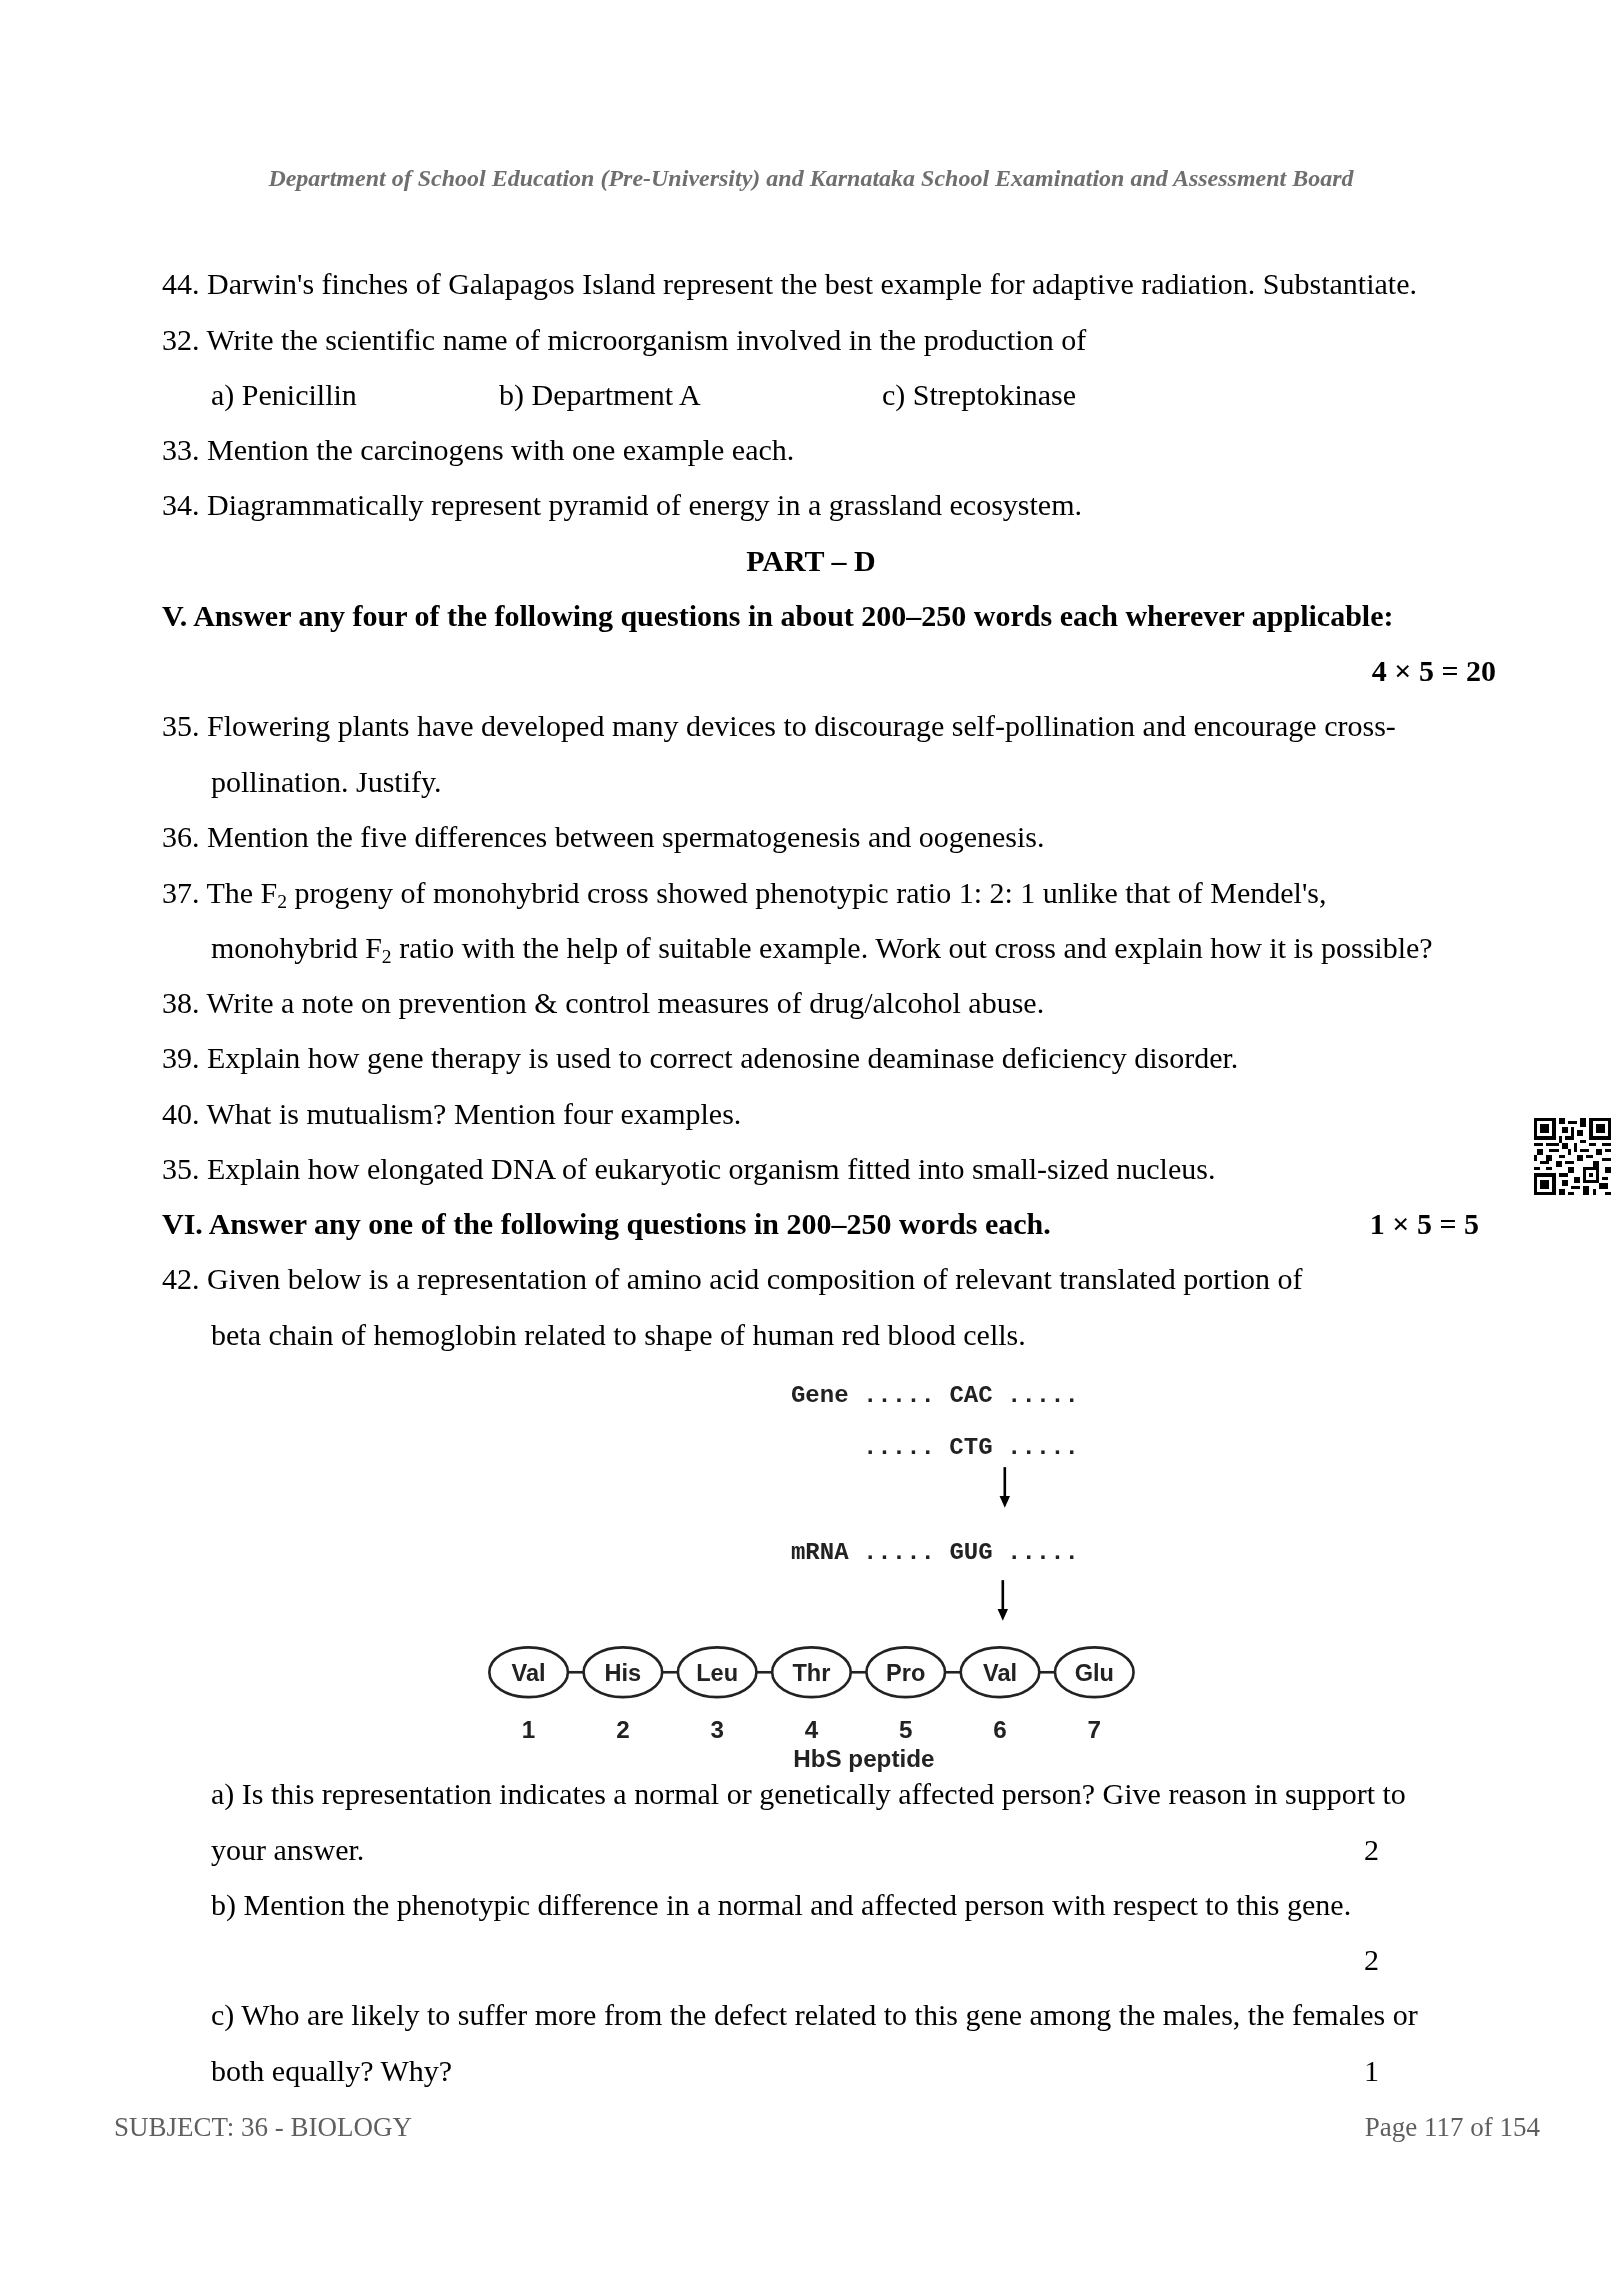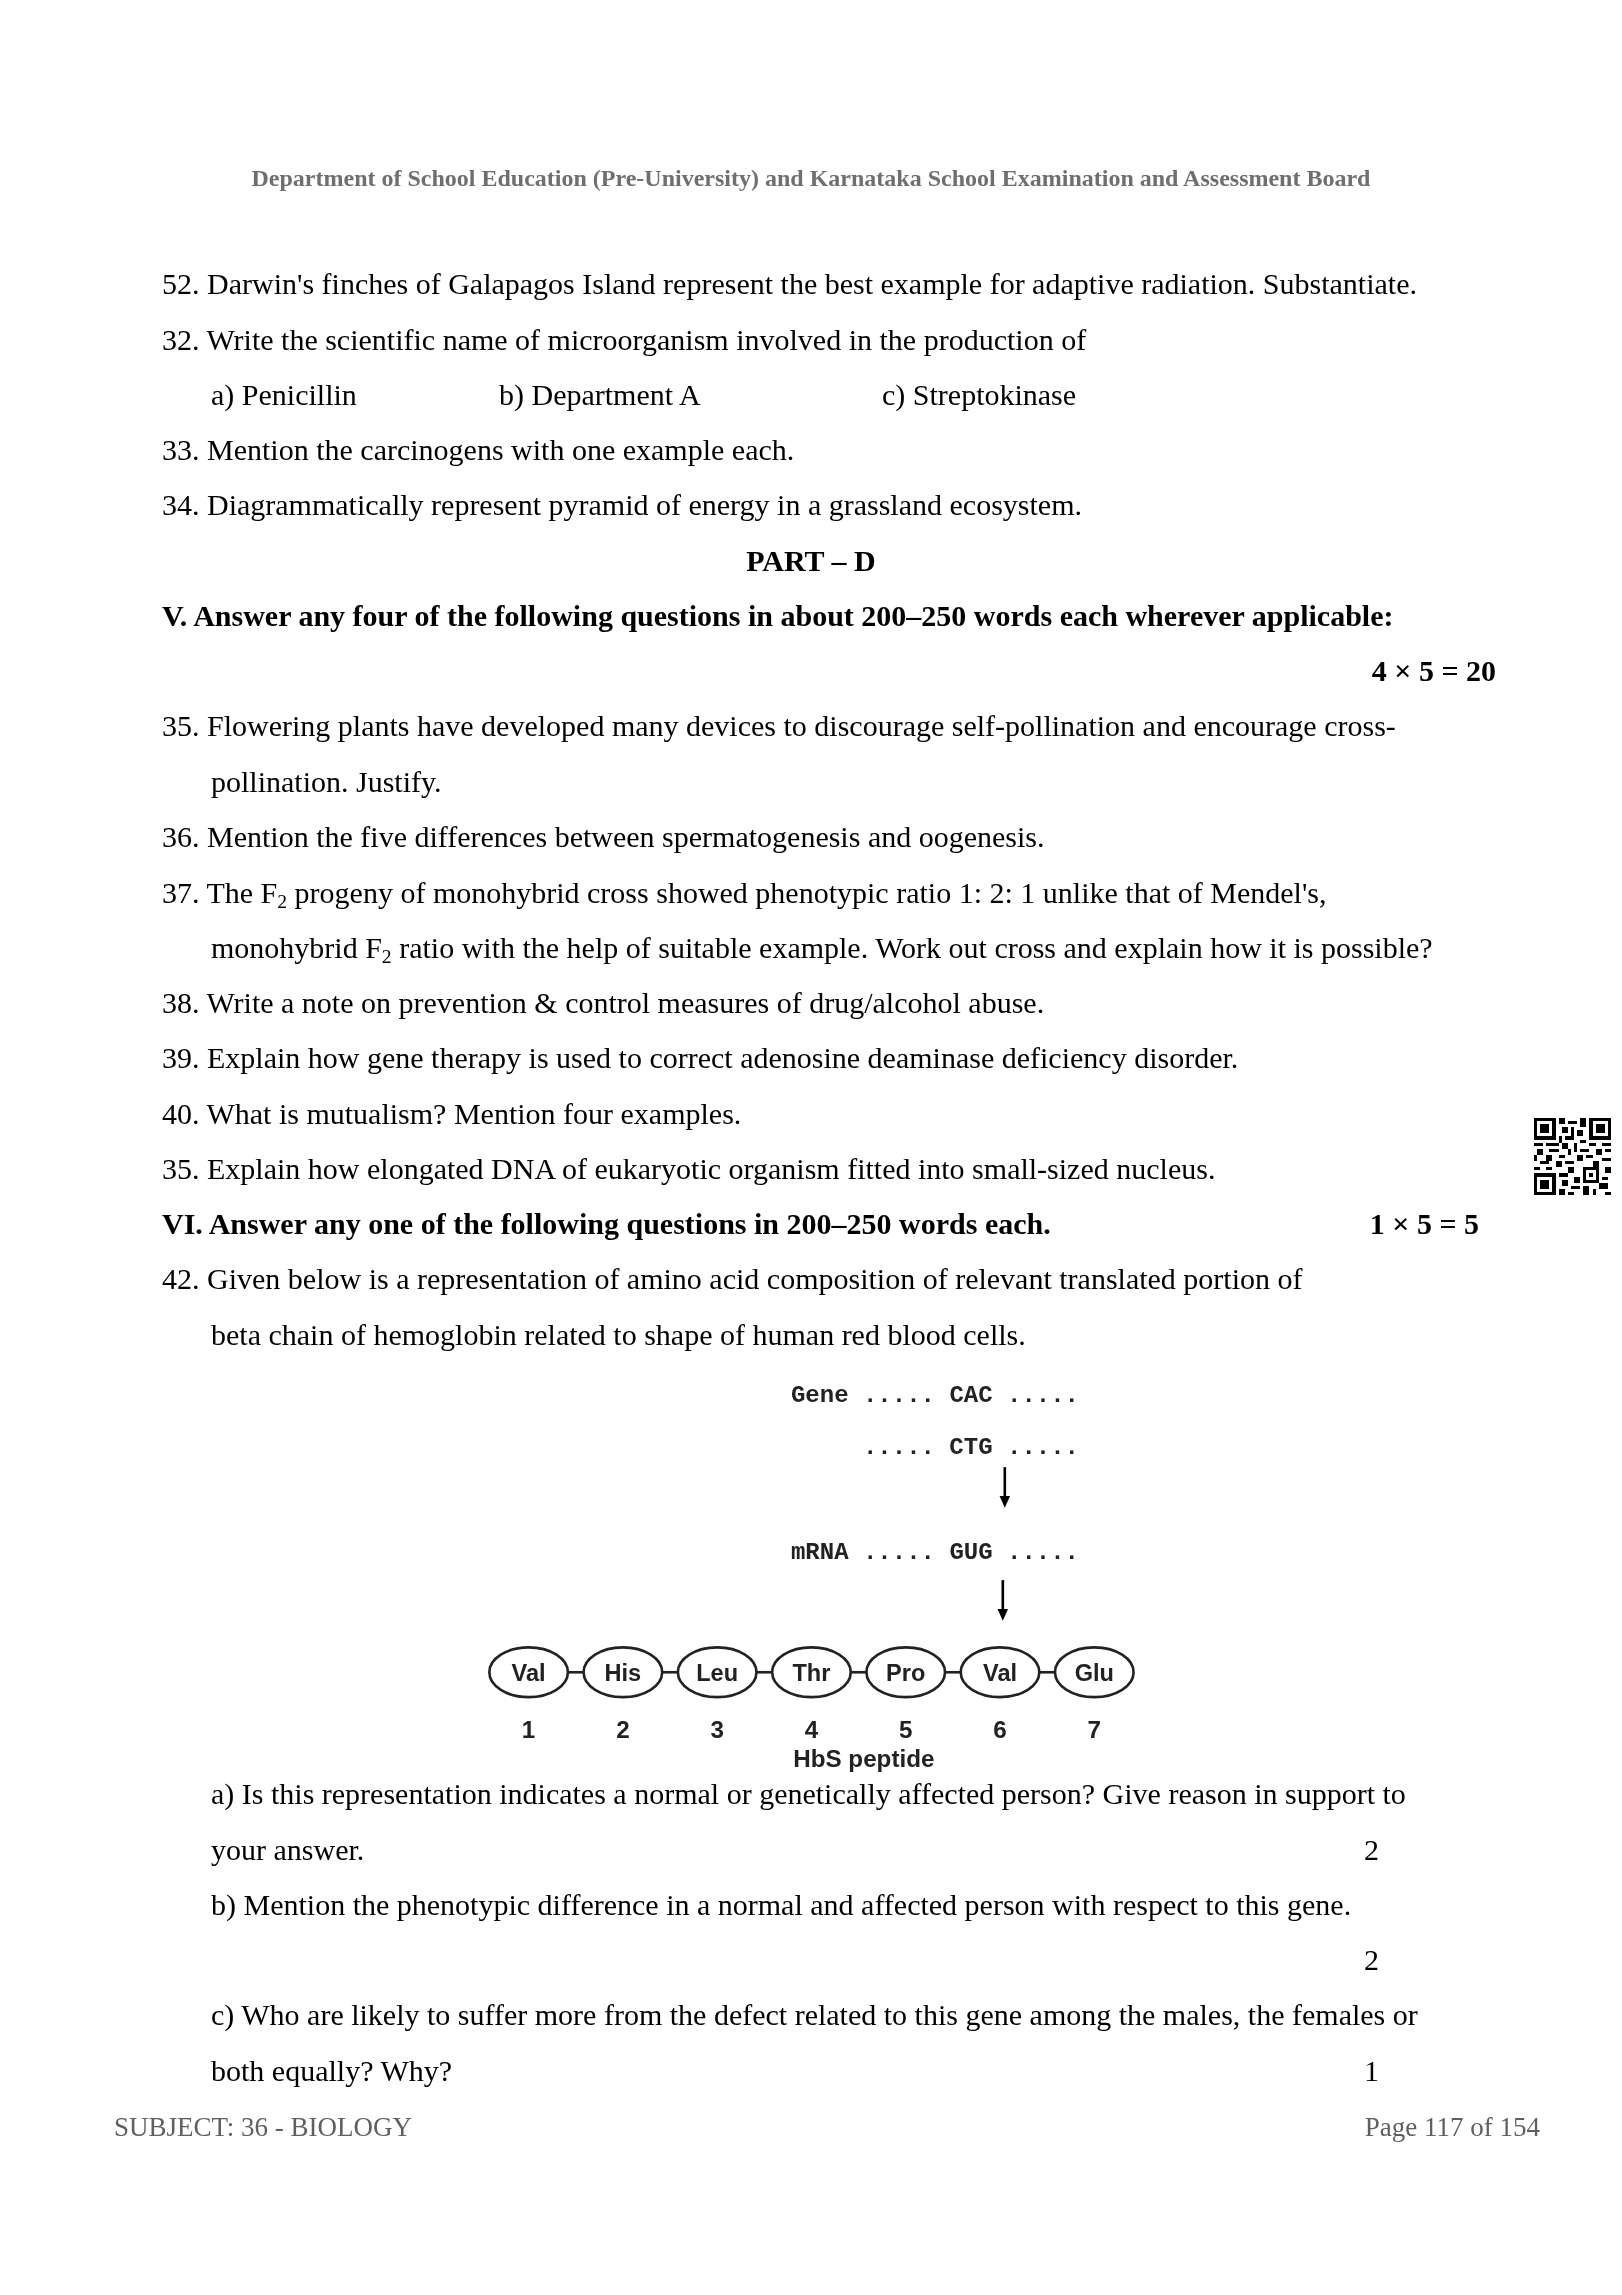--- a/index.html
+++ b/index.html
@@ -1,37 +1,37 @@
 <!DOCTYPE html>
 <html style="font-size:10.5px"><head>
 <meta charset="utf-8">
 <style>
   html, body { margin: 0; padding: 0; background: #ffffff; }
   body { width: 1622px; height: 2295px; position: relative; overflow: hidden;
          font-family: "Liberation Serif", "DejaVu Serif", serif; color: #000; }
   .abs { position: absolute; white-space: nowrap; }
-  .hdr { top: 165px; left: 0; width: 1622px; text-align: center; font-size: 24px; font-weight: bold; color: #6f6f6f; }
+  .hdr { top: 165px; left: 0; width: 1622px; text-align: center; font-size: 24px; font-weight: bold; color: #6f6f6f; font-style: italic; }
   .line { font-size: 30px; line-height: 37px; }
   .q { left: 162px; }
   .sub { left: 211px; }
   .bold { font-weight: bold; }
   .center { left: 0; width: 1622px; text-align: center; }
   .right { text-align: right; }
   sub { font-size: 19.6px; vertical-align: -5.2px; line-height: 0; }
   .footer { font-size: 27px; font-weight: normal; color: #5f5f5f; }
   .qr { left: 1534px; top: 1118px; width: 77px; height: 77px; }
   .diag-text { font-family: Liberation Mono, monospace; font-weight: bold; font-size: 24px; color: #222; }
   #peptide-svg { position: absolute; left: 471px; top: 1623px; }
 </style>
 </head>
 <body>
 
 <div class="abs hdr">Department of School Education (Pre-University) and Karnataka School Examination and Assessment Board</div>
 
-<div class="abs line q" style="top:265px">52. Darwin's finches of Galapagos Island represent the best example for adaptive radiation. Substantiate.</div>
+<div class="abs line q" style="top:265px">44. Darwin's finches of Galapagos Island represent the best example for adaptive radiation. Substantiate.</div>
 <div class="abs line q" style="top:321px">32. Write the scientific name of microorganism involved in the production of</div>
 <div class="abs line sub" style="top:376px">a) Penicillin</div>
 <div class="abs line" style="top:376px; left:499px">b) Department A</div>
 <div class="abs line" style="top:376px; left:882px">c) Streptokinase</div>
 <div class="abs line q" style="top:431px">33. Mention the carcinogens with one example each.</div>
 <div class="abs line q" style="top:486px">34. Diagrammatically represent pyramid of energy in a grassland ecosystem.</div>
 
 <div class="abs line bold center" style="top:542px">PART – D</div>
 <div class="abs line q bold" style="top:597px">V. Answer any four of the following questions in about 200–250 words each wherever applicable:</div>
 <div class="abs line bold right" style="top:652px; left:1178px; width:318px">4 × 5 = 20</div>

